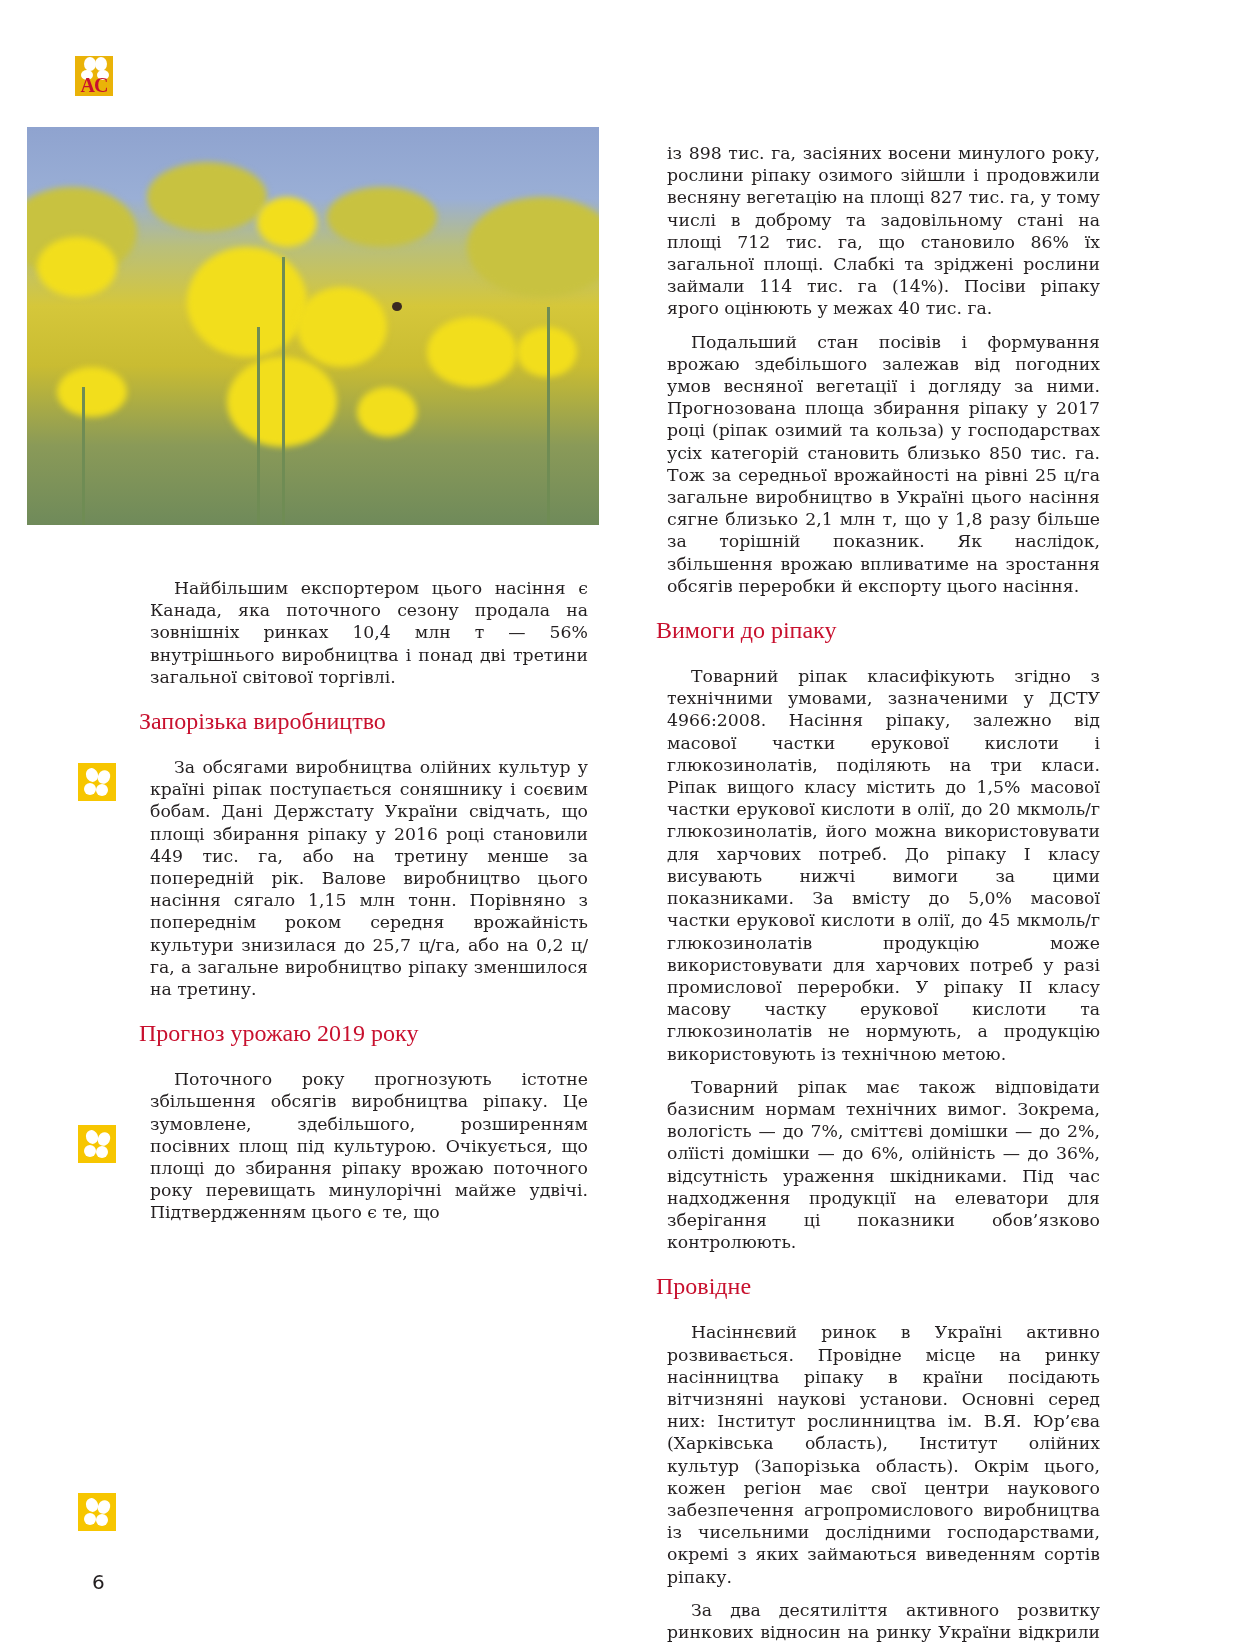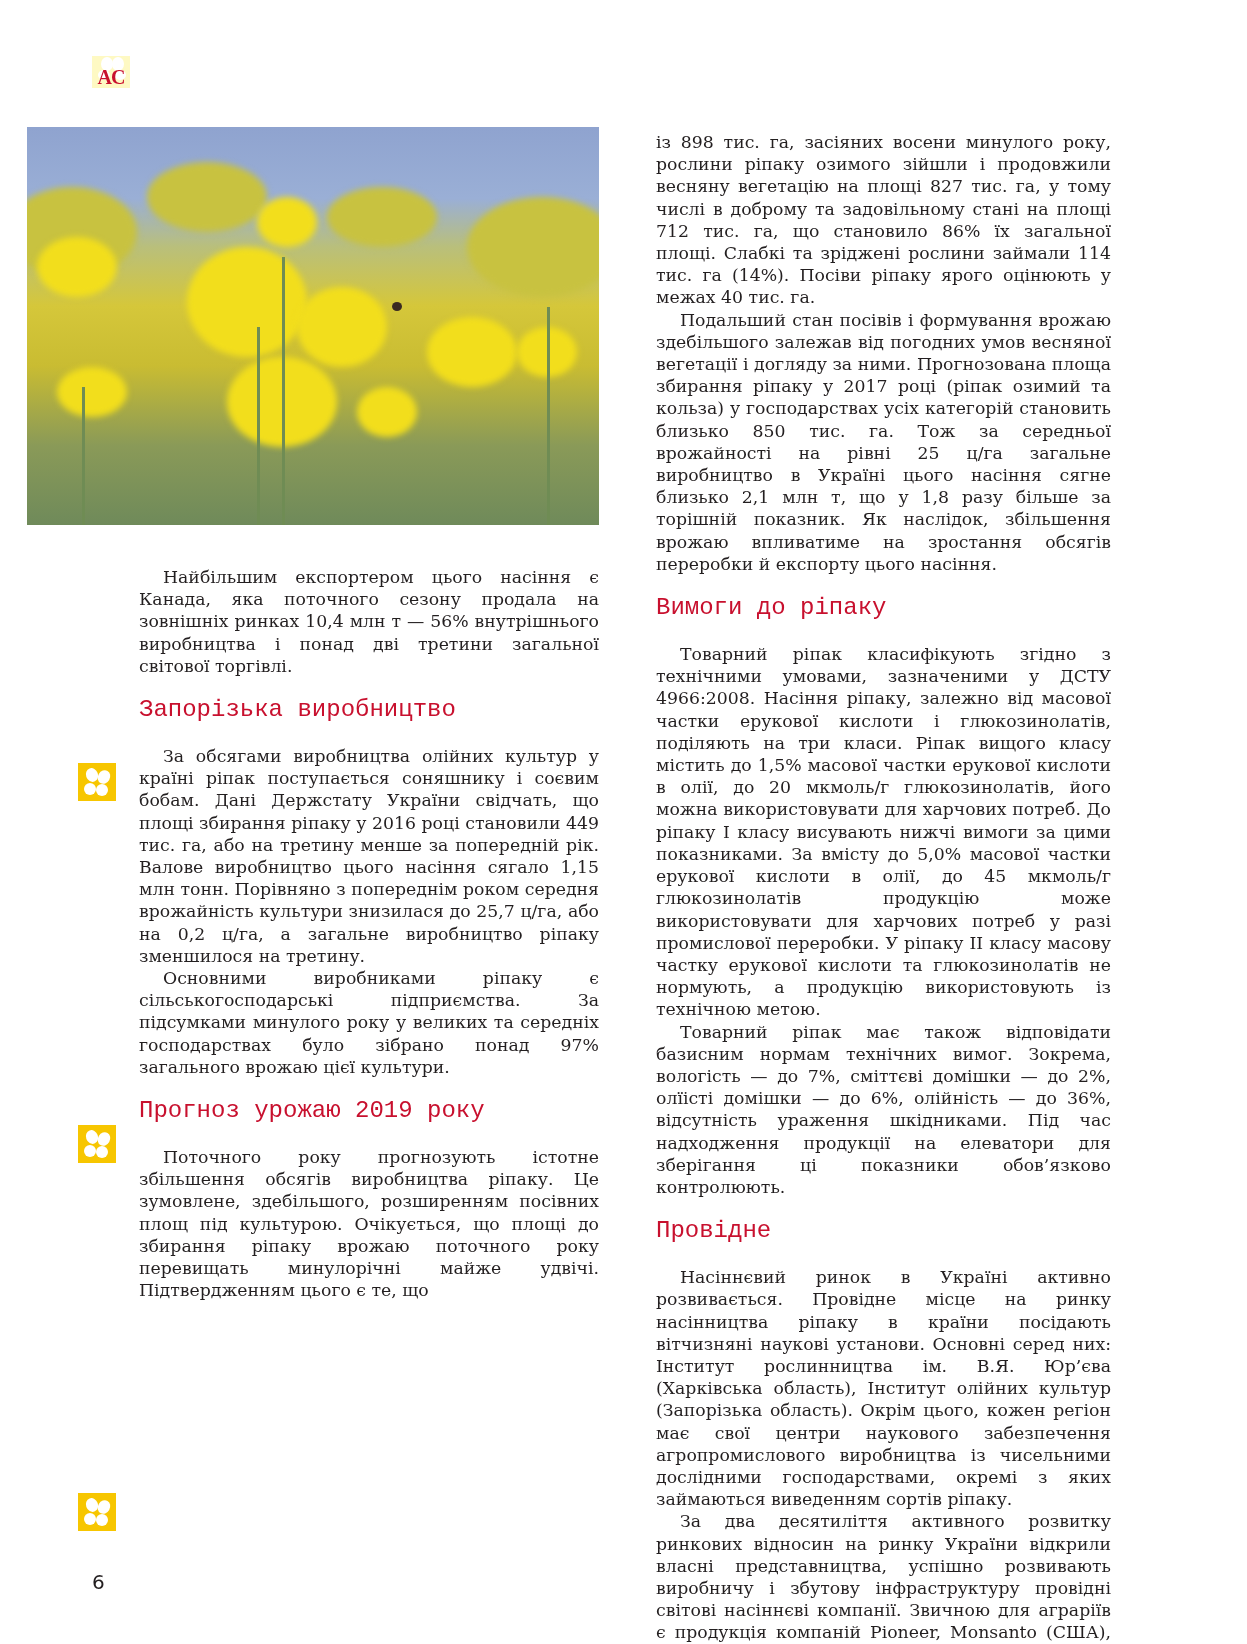--- a/index.html
+++ b/index.html
@@ -1,31 +1,31 @@
 <!DOCTYPE html>
 <html><head>
 <meta charset="utf-8">
 <style>
   html, body { margin:0; padding:0; background:#ffffff; }
   body { width:1247px; height:1644px; position:relative; overflow:hidden;
          font-family:"DejaVu Serif", serif; color:#231f20; }
-  .logo { position:absolute; left:92px; top:56px; width:38px; height:32px; background:#fef9c3; overflow:hidden; }
+  .logo { position:absolute; left:75px; top:56px; width:38px; height:40px; background:#eab308; overflow:hidden; }
   .logo .petals { position:absolute; left:4px; top:0; width:32px; height:26px; }
   .logo .letters { position:absolute; left:0; bottom:-1px; width:38px; text-align:center;
                    font-family:"Liberation Serif", serif; font-weight:bold; font-size:20px; color:#c8102e; letter-spacing:-1px; }
   .photo { position:absolute; left:27px; top:127px; width:572px; height:398px; overflow:hidden;
            background:linear-gradient(180deg,#8fa3cf 0%,#9aafd6 18%,#b9bf7c 30%,#d5c73a 45%,#c9bc32 60%,#8a9a58 80%,#6f8a5a 100%); }
   .photo .blob { position:absolute; border-radius:50%; background:#f2de1c; filter:blur(3px); }
   .photo .blob.dim { background:#c8c240; }
   .photo .stem { position:absolute; width:3px; background:#6f8c54; }
   .photo .bee { position:absolute; left:365px; top:175px; width:10px; height:9px; border-radius:50%; background:#3a2a22; }
   .col { position:absolute; font-size:17.3px; line-height:22.2px; text-align:justify; }
-  .col p { margin:0; text-indent:0; }
+  .col p { margin:11px; text-indent:0; }
   .col p.ind { text-indent:24px; }
-  .col h2 { margin:18px 0 20px 0; font-family:Liberation Mono, monospace; font-weight:normal;
+  .col h2 { margin:18px 0 20px 0; font-family:Liberation Serif, serif; font-weight:normal;
             font-size:24px; line-height:30px; color:#c8102e; text-align:left; }
   .left { left:139px; top:566px; width:460px; }
   .right { left:656px; top:131px; width:455px; }
   .deco { position:absolute; left:78px; width:38px; height:38px; background:#f7c600; }
   .deco svg, .logo svg { display:block; }
   .pagenum { position:absolute; left:92px; top:1570px; font-family:"DejaVu Sans", sans-serif; font-size:20px; color:#231f20; }
 </style>
 </head>
 <body>
 
@@ -90,21 +90,20 @@
         <ellipse cx="12" cy="26" rx="6" ry="6"></ellipse>
         <ellipse cx="24" cy="27" rx="6" ry="6"></ellipse>
       </g>
     </svg>
 </div>
 
 <div class="col left">
   <p class="ind">Найбільшим експортером цього насіння є Канада, яка поточного сезону продала на зовнішніх ринках 10,4 млн т — 56% внутрішнього виробництва і понад дві третини загальної світової торгівлі.</p>
   <h2>Запорізька виробництво</h2>
   <p class="ind">За обсягами виробництва олійних культур у країні ріпак поступається соняшнику і соєвим бобам. Дані Держстату України свідчать, що площі збирання ріпаку у 2016 році становили 449 тис. га, або на третину менше за попередній рік. Валове виробництво цього насіння сягало 1,15 млн тонн. Порівняно з попереднім роком середня врожайність культури знизилася до 25,7 ц/га, або на 0,2 ц/га, а загальне виробництво ріпаку зменшилося на третину.</p>
-  <p class="ind">Основними виробниками ріпаку є сільськогосподарські підприємства. За підсумками минулого року у великих та середніх господарствах було зібрано понад 97% загального врожаю цієї культури.</p>
   <h2>Прогноз урожаю 2019 року</h2>
   <p class="ind">Поточного року прогнозують істотне збільшення обсягів виробництва ріпаку. Це зумовлене, здебільшого, розширенням посівних площ під культурою. Очікується, що площі до збирання ріпаку врожаю поточного року перевищать минулорічні майже удвічі. Підтвердженням цього є те, що</p>
 </div>
 
 <div class="col right">
   <p>із 898 тис. га, засіяних восени минулого року, рослини ріпаку озимого зійшли і продовжили весняну вегетацію на площі 827 тис. га, у тому числі в доброму та задовільному стані на площі 712 тис. га, що становило 86% їх загальної площі. Слабкі та зріджені рослини займали 114 тис. га (14%). Посіви ріпаку ярого оцінюють у межах 40 тис. га.</p>
   <p class="ind">Подальший стан посівів і формування врожаю здебільшого залежав від погодних умов весняної вегетації і догляду за ними. Прогнозована площа збирання ріпаку у 2017 році (ріпак озимий та кольза) у господарствах усіх категорій становить близько 850 тис. га. Тож за середньої врожайності на рівні 25 ц/га загальне виробництво в Україні цього насіння сягне близько 2,1 млн т, що у 1,8 разу більше за торішній показник. Як наслідок, збільшення врожаю впливатиме на зростання обсягів переробки й експорту цього насіння.</p>
   <h2>Вимоги до ріпаку</h2>
   <p class="ind">Товарний ріпак класифікують згідно з технічними умовами, зазначеними у ДСТУ 4966:2008. Насіння ріпаку, залежно від масової частки ерукової кислоти і глюкозинолатів, поділяють на три класи. Ріпак вищого класу містить до 1,5% масової частки ерукової кислоти в олії, до 20 мкмоль/г глюкозинолатів, його можна використовувати для харчових потреб. До ріпаку І класу висувають нижчі вимоги за цими показниками. За вмісту до 5,0% масової частки ерукової кислоти в олії, до 45 мкмоль/г глюкозинолатів продукцію може використовувати для харчових потреб у разі промислової переробки. У ріпаку ІІ класу масову частку ерукової кислоти та глюкозинолатів не нормують, а продукцію використовують із технічною метою.</p>
   <p class="ind">Товарний ріпак має також відповідати базисним нормам технічних вимог. Зокрема, вологість — до 7%, сміттєві домішки — до 2%, олїісті домішки — до 6%, олійність — до 36%, відсутність ураження шкідниками. Під час надходження продукції на елеватори для зберігання ці показники обов’язково контролюють.</p>

